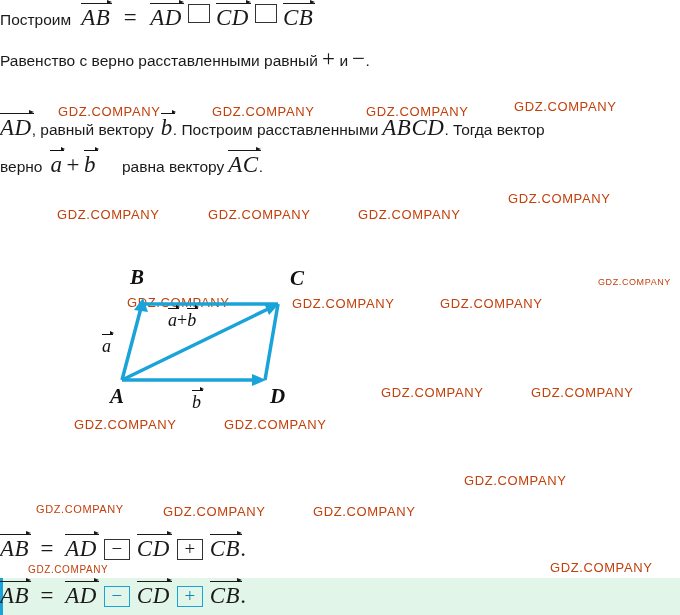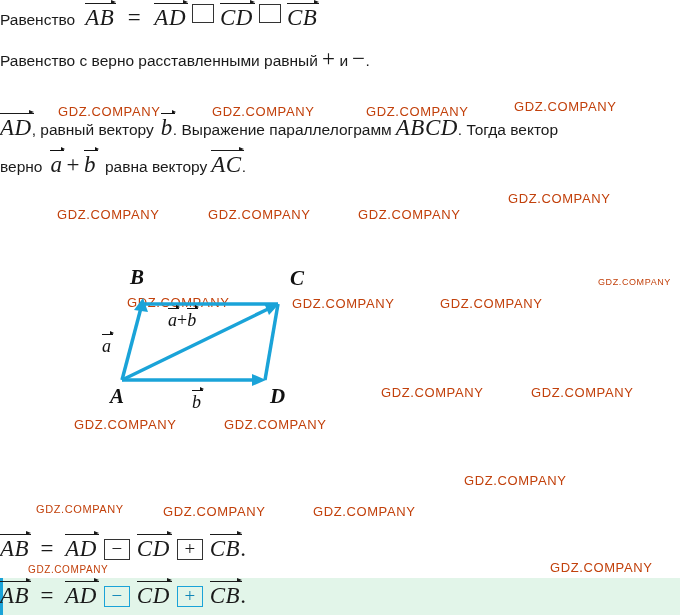--- a/index.html
+++ b/index.html
@@ -189,50 +189,50 @@
       <div class="wm" style="left: 224px; top: 417px; font-size: 13px;">GDZ.COMPANY</div>
       <div class="wm" style="left: 464px; top: 473px; font-size: 13px;">GDZ.COMPANY</div>
       <div class="wm" style="left: 36px; top: 503px; font-size: 11px;">GDZ.COMPANY</div>
       <div class="wm" style="left: 163px; top: 504px; font-size: 13px;">GDZ.COMPANY</div>
       <div class="wm" style="left: 313px; top: 504px; font-size: 13px;">GDZ.COMPANY</div>
       <div class="wm" style="left: 28px; top: 564px; font-size: 10px;">GDZ.COMPANY</div>
       <div class="wm" style="left: 550px; top: 560px; font-size: 13px;">GDZ.COMPANY</div>
     </div>
 
   <div class="line" id="l1">
-    <span class="txt">Равенство</span>
+    <span class="txt">Построим</span>
     <span class="mathit" style="margin-left:6px;"><span class="vec">AB</span></span>
     <span class="mathit" style="margin-left:8px;">=</span>
     <span class="mathit" style="margin-left:8px;"><span class="vec">AD</span></span>
     <span class="box"></span>
     <span class="mathit"><span class="vec">CD</span></span>
     <span class="box"></span>
     <span class="mathit"><span class="vec">CB</span></span>
   </div>
 
   <div class="line" id="l2">
     <span class="txt">Равенство с верно расставленными равный</span>
     <span class="mathit" style="font-style:normal;">+</span>
     <span class="txt">и</span>
     <span class="mathit" style="font-style:normal;">−</span><span class="txt">.</span>
   </div>
 
 
   <div class="line" id="l4">
     <span class="mathit"><span class="vec">AD</span></span><span class="txt">, равный вектору</span>
-    <span class="mathit" style="margin-left:3px;"><span class="ovec">b</span></span><span class="txt">. Выражение параллелограмм</span>
+    <span class="mathit" style="margin-left:3px;"><span class="ovec">b</span></span><span class="txt">. Построим расставленными</span>
     <span class="mathit">ABCD</span><span class="txt">. Тогда вектор</span>
   </div>
 
   <div class="line" id="l5">
     <span class="txt">верно</span>
     <span class="mathit" style="margin-left:4px;"><span class="ovec">a</span></span>
     <span class="mathit" style="font-style:normal;">+</span>
     <span class="mathit"><span class="ovec">b</span></span>
-    <span class="txt" style="margin-left:5px;">равна вектору</span>
+    <span class="txt" style="margin-left:22px;">равна вектору</span>
     <span class="mathit"><span class="vec">AC</span></span><span class="txt">.</span>
   </div>
 
   <div id="figure">
     <svg width="300" height="160" viewBox="0 0 300 160">
 
       <line x1="32" y1="118" x2="52" y2="42" stroke="#1aa3d8" stroke-width="3.5"></line>
 
       <line x1="52" y1="42" x2="188" y2="42" stroke="#1aa3d8" stroke-width="3.5"></line>
 

